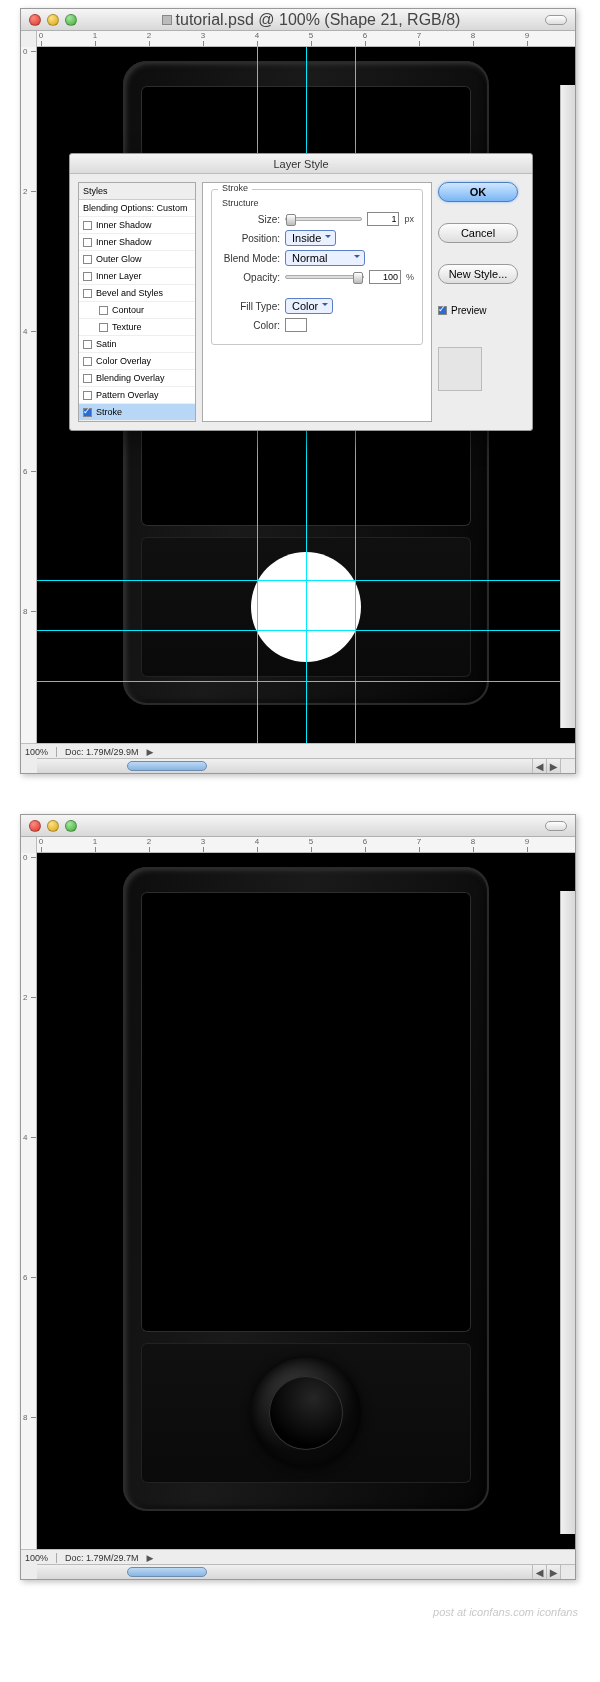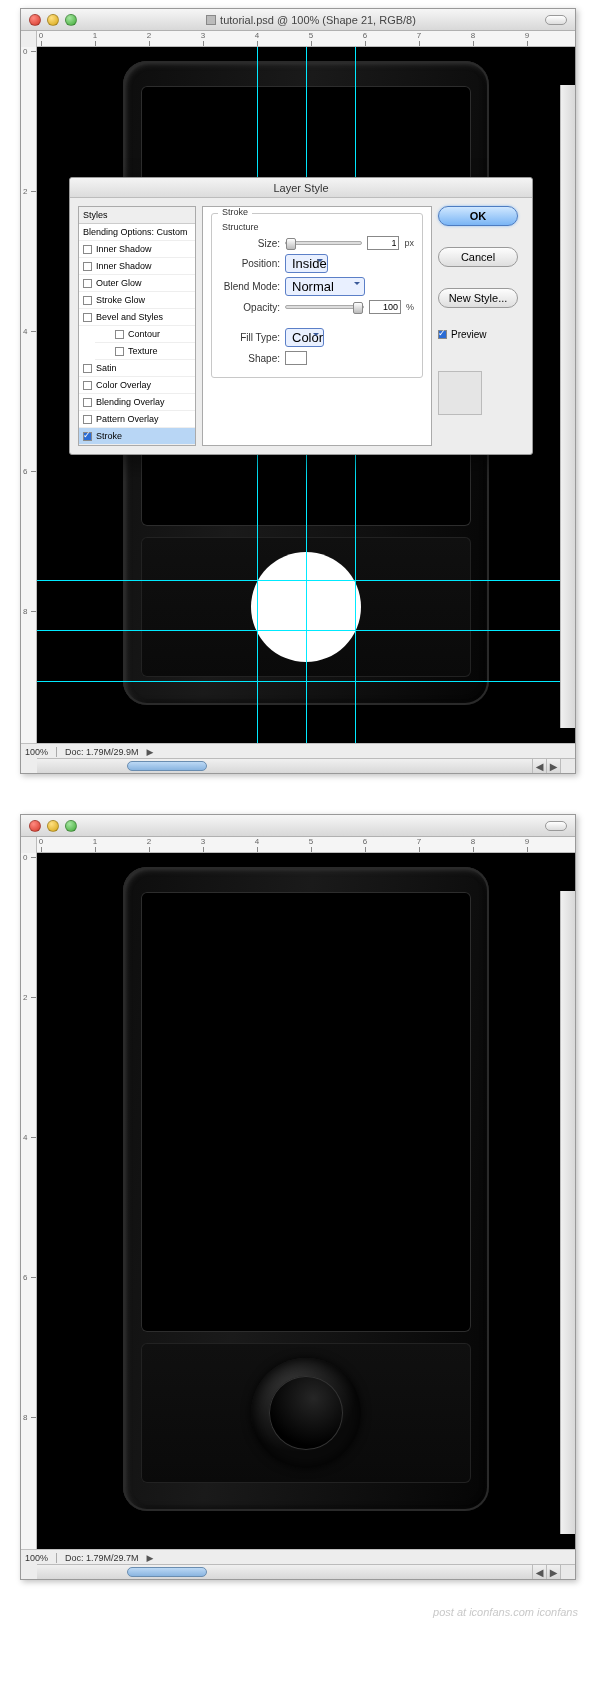--- a/index.html
+++ b/index.html
@@ -19,21 +19,21 @@
     box-shadow: 2px 2px 6px rgba(0,0,0,0.25);
   }
   
   .titlebar {
     height: 22px;
     background: linear-gradient(#f6f6f6,#d8d8d8);
     border-bottom: 1px solid #b0b0b0;
     display: flex;
     align-items: center;
     padding: 0 8px;
-    font-size: 11px;
+    font-size: 16px;
     color: #444;
   }
   .traffic { display: flex; gap: 6px; }
   .traffic span {
     width: 12px; height: 12px; border-radius: 50%;
     border: 1px solid rgba(0,0,0,0.25);
   }
   .red { background: radial-gradient(circle at 35% 30%, #ff8a80, #d4382a); }
   .yel { background: radial-gradient(circle at 35% 30%, #ffe082, #d6a615); }
   .grn { background: radial-gradient(circle at 35% 30%, #a5e6a0, #3faa36); }
@@ -142,21 +142,21 @@
     content:""; width:74px;height:74px;border-radius:50%;
     background: radial-gradient(circle at 60% 30%, #262626, #000 70%);
     box-shadow: inset 0 0 0 1px #333;
   }
   
   .guide-v { position:absolute; top:0; bottom:0; width:0; border-left:1px solid #00eaff; }
   .guide-h { position:absolute; left:0; right:0; height:0; border-top:1px solid #00eaff; }
   
   .dialog {
     position:absolute;
-    left: 48px; top: 168px; width: 464px;
+    left: 48px; top: 144px; width: 464px;
     background:#ededed;
     border:1px solid #9a9a9a;
     box-shadow: 0 8px 24px rgba(0,0,0,0.45);
     border-radius:3px;
     font-size:10px;
   }
   .dialog-title {
     text-align:center; height:20px; line-height:20px;
     background: linear-gradient(#f4f4f4,#dcdcdc);
     border-bottom:1px solid #bcbcbc;
@@ -175,21 +175,21 @@
     padding:3px 4px;
     border-bottom:1px solid #ccc;
   }
   .style-list .item {
     padding:3px 4px;
     border-bottom:1px solid #eee;
     display:flex;align-items:center;gap:4px;
     font-size:9px;
   }
   .style-list .item.selected { background:#b8d6f5;}
-  .style-list .sub { padding-left:20px;margin-left:16px; }
+  .style-list .sub { padding-left:20px; }
   .ck { width:9px;height:9px;border:1px solid #888;background:#fff;display:inline-block;flex-shrink:0;}
   .ck.on { background:#2b6cd4; position:relative;}
   .ck.on::after{content:"✓";color:#fff;position:absolute;top:-3px;left:-1px;font-size:9px;}
   .center-panel {
     flex:1;
     background:#fff;
     border:1px solid #aaa;
     padding:6px 8px;
   }
   .group {
@@ -201,21 +201,21 @@
   }
   .group .legend {
     position:absolute;top:-7px;left:6px;background:#fff;padding:0 4px;color:#333;font-size:9px;
   }
   .row {display:flex;align-items:center;margin:4px 0;gap:5px;}
   .row label{width:60px;text-align:right;color:#333;}
   .slider {flex:1;height:4px;background:#ddd;border:1px solid #aaa;border-radius:2px;position:relative;}
   .slider .knob{position:absolute;top:-4px;width:10px;height:12px;background:linear-gradient(#fff,#bbb);border:1px solid #888;border-radius:2px;}
   .numfield{width:32px;height:14px;border:1px solid #888;background:#fff;font-size:9px;text-align:right;padding:0 2px;}
   .unit{font-size:9px;color:#444;}
-  .popup{border:1px solid #5b7fc7;background:#e9f0ff;border-radius:3px;padding:1px 0 1px 6px;font-size:13px;position:relative;color:#000;}
+  .popup{border:1px solid #5b7fc7;background:#e9f0ff;border-radius:3px;padding:1px 14px 1px 6px;font-size:11px;position:relative;color:#000;}
   .popup::after{content:"";position:absolute;right:4px;top:4px;border:3px solid transparent;border-top-color:#3a5a9a;}
   .swatch{width:22px;height:14px;border:1px solid #888;background:#fff;}
   .right-panel{width:86px;display:flex;flex-direction:column;gap:21px;}
   .mac-btn{
     width:80px;height:20px;border-radius:12px;
     background:linear-gradient(#fdfdfd,#dedede);
     border:1px solid #9a9a9a;
     font-size:11px;display:flex;align-items:center;justify-content:center;
     color:#000;
   }
@@ -340,21 +340,21 @@
             <div class="item">
               <span class="ck"></span>
               <span>Inner Shadow</span>
             </div>
             <div class="item">
               <span class="ck"></span>
               <span>Outer Glow</span>
             </div>
             <div class="item">
               <span class="ck"></span>
-              <span>Stroke Glow</span>
+              <span>Inner Layer</span>
             </div>
             <div class="item">
               <span class="ck"></span>
               <span>Bevel and Styles</span>
             </div>
             <div class="item sub">
               <span class="ck"></span>
               <span>Contour</span>
             </div>
             <div class="item sub">
@@ -417,21 +417,21 @@
               <input class="numfield" value="100" style="">
               <span class="unit">%</span>
             </div>
           </div>
 
           <div class="row">
             <label>Fill Type:</label>
             <div class="popup">Color</div>
           </div>
           <div class="row">
-            <label>Shape:</label>
+            <label>Color:</label>
             <div class="swatch"></div>
           </div>
         </div>
       </div>
 
       <div class="right-panel">
         <div class="mac-btn primary">OK</div>
         <div class="mac-btn">Cancel</div>
         <div class="mac-btn">New Style...</div>
         <div class="row" style="gap:4px;margin-top:0;">

